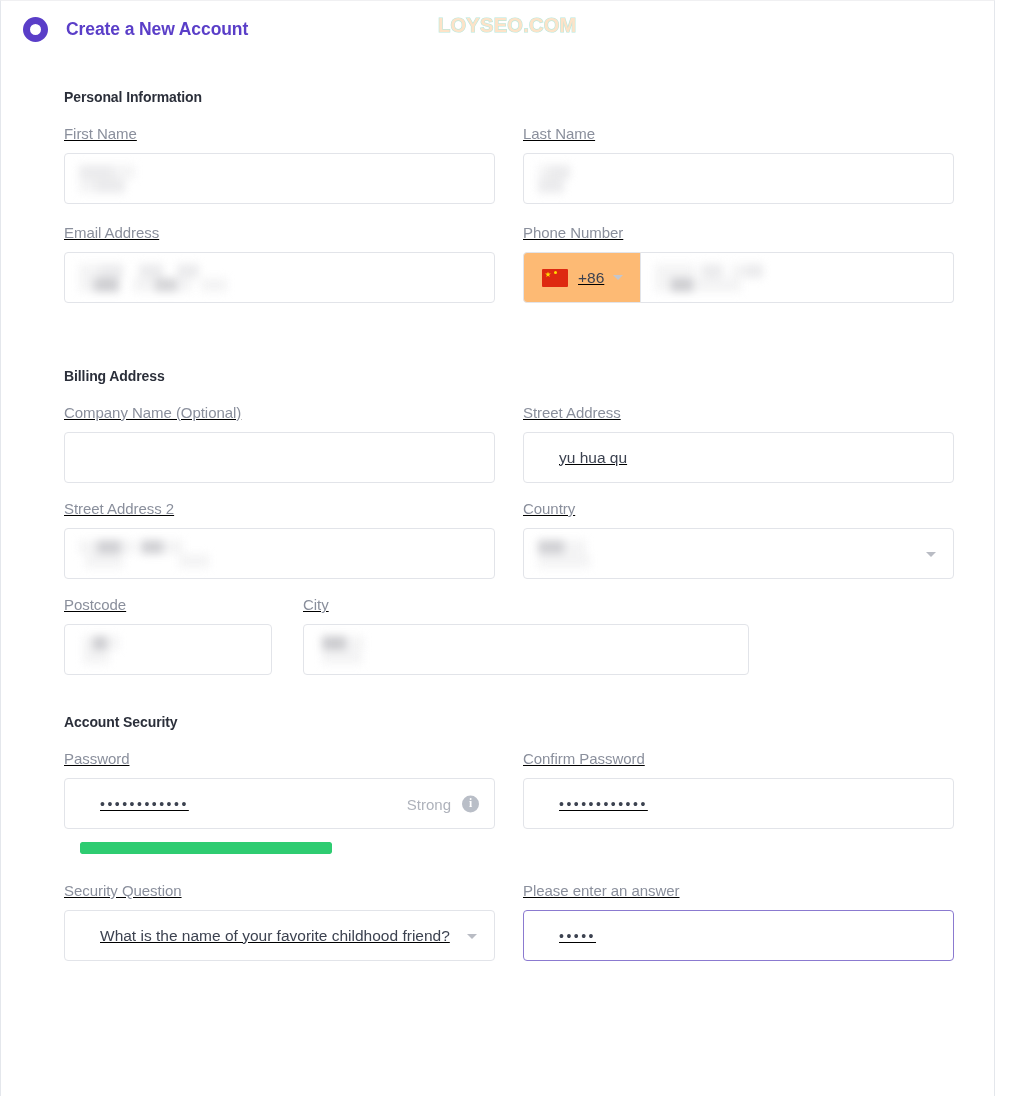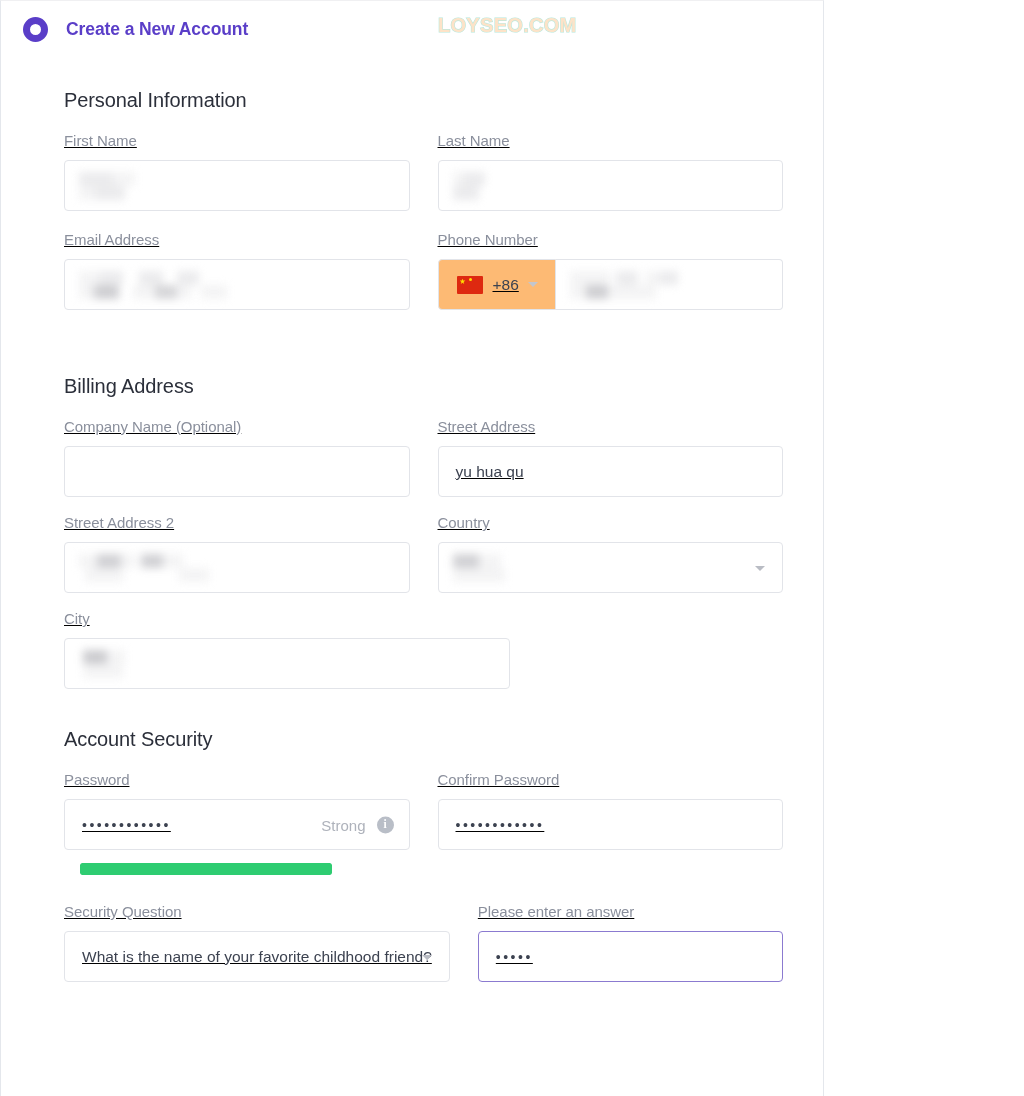--- a/index.html
+++ b/index.html
@@ -7,21 +7,21 @@
   html, body {
     width: 1024px;
     height: 1096px;
     background: #ffffff;
     font-family: "Liberation Sans", sans-serif;
     overflow: hidden;
   }
 
   .page {
     position: relative;
-    width: 824px;
+    width: 995px;
     height: 1096px;
     background: #ffffff;
     border-left: 1px solid #e4e7ec;
     border-right: 1px solid #e4e7ec;
     border-top: 1px solid #f0f0f2;
   }
 
   
   .header {
     position: relative;
@@ -57,22 +57,22 @@
     paint-order: stroke fill;
     user-select: none;
   }
 
   
   .form-body {
     padding: 0 40px 0 63px;
   }
 
   .section-title {
-    font-size: 20px;
-    font-weight: 400;
+    font-size: 14px;
+    font-weight: 700;
     color: #2b2f3a;
     letter-spacing: -0.1px;
   }
   .sec-personal  { margin-top: 31px; }
   .sec-billing   { margin-top: 65px; }
   .sec-security  { margin-top: 39px; }
 
   .row {
     display: flex;
     margin-top: 20px;
@@ -95,21 +95,21 @@
   }
 
   .input {
     position: relative;
     height: 51px;
     border: 1px solid #e2e4e9;
     border-radius: 4px;
     background: #ffffff;
     display: flex;
     align-items: center;
-    padding: 0 17px;
+    padding: 0 35px;
     font-size: 15.5px;
     color: #3c4250;
   }
   .input.focused {
     border: 1px solid #8b7ad0;
   }
 
   
   .redact {
     position: absolute;
@@ -377,20 +377,29 @@
           <div class="redact">
             <span class="rrow"><i style="width:26px;background:#c9c9cd"></i><i class="r3" style="width:22px"></i></span>
             <span class="rrow"><i class="r3" style="width:52px"></i></span>
           </div>
           <span class="sel-caret"></span>
         </div>
       </div>
     </div>
 
     <div class="row tight">
+      <div class="field col-third-b">
+        <div class="label">Postcode</div>
+        <div class="input">
+          <div class="redact" style="left:18px">
+            <span class="rrow"><i class="r3" style="width:10px"></i><i style="width:14px;background:#c5c5c9"></i><i class="r3" style="width:12px"></i></span>
+            <span class="rrow"><i class="r3" style="width:26px"></i></span>
+          </div>
+        </div>
+      </div>
       <div class="field col-third-c">
         <div class="label">City</div>
         <div class="input">
           <div class="redact" style="left:18px">
             <span class="rrow"><i style="width:24px;background:#c3c3c7"></i><i class="r3" style="width:18px"></i></span>
             <span class="rrow"><i class="r3" style="width:40px"></i></span>
           </div>
         </div>
       </div>
     </div>

